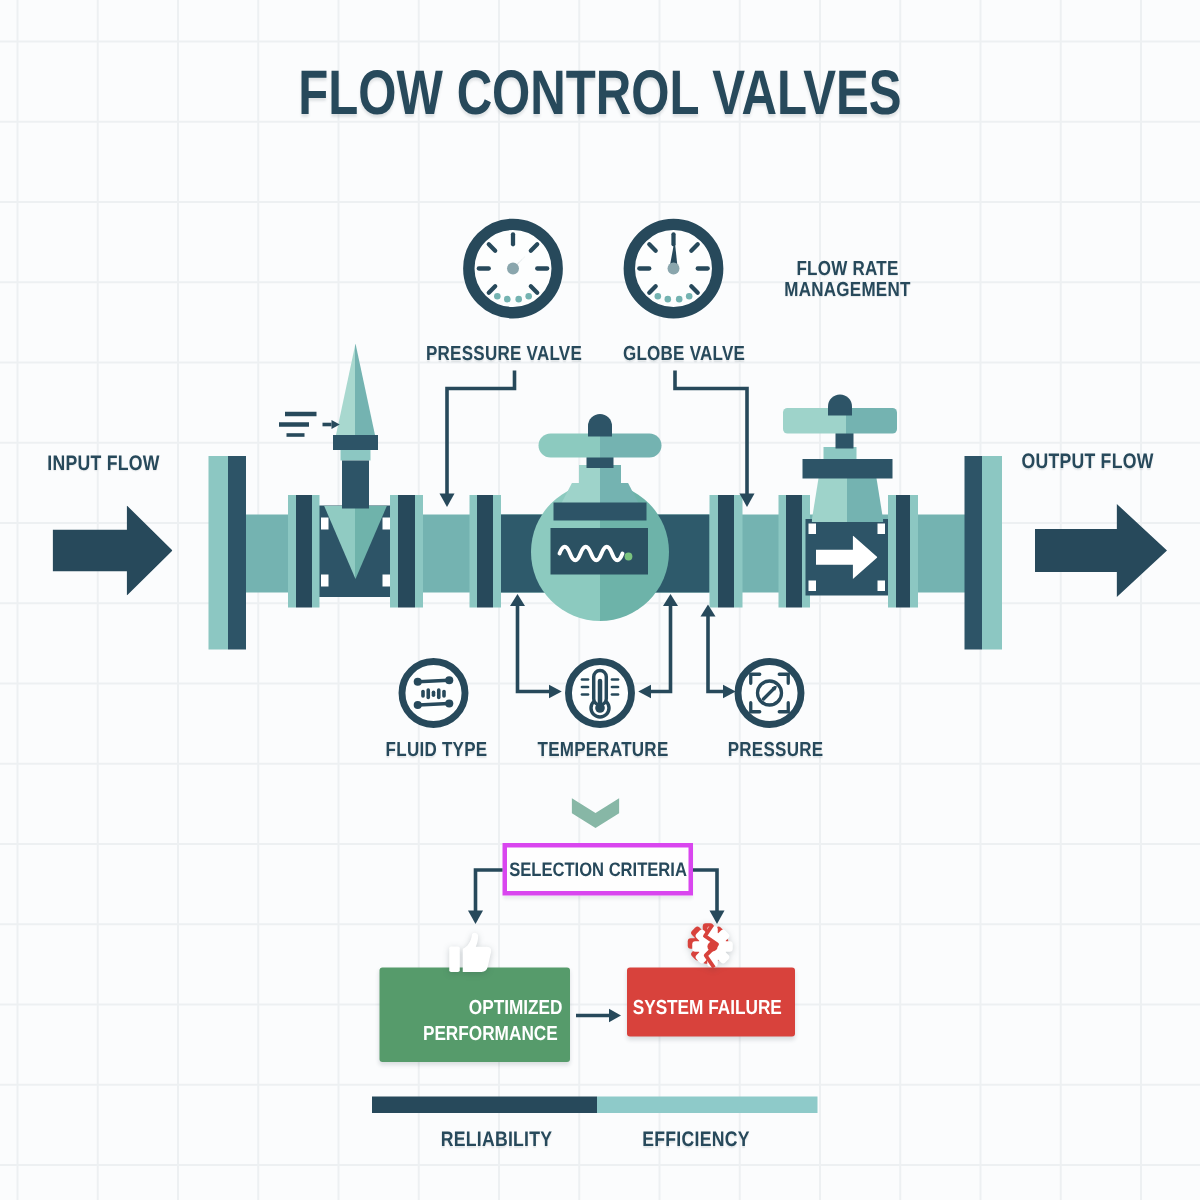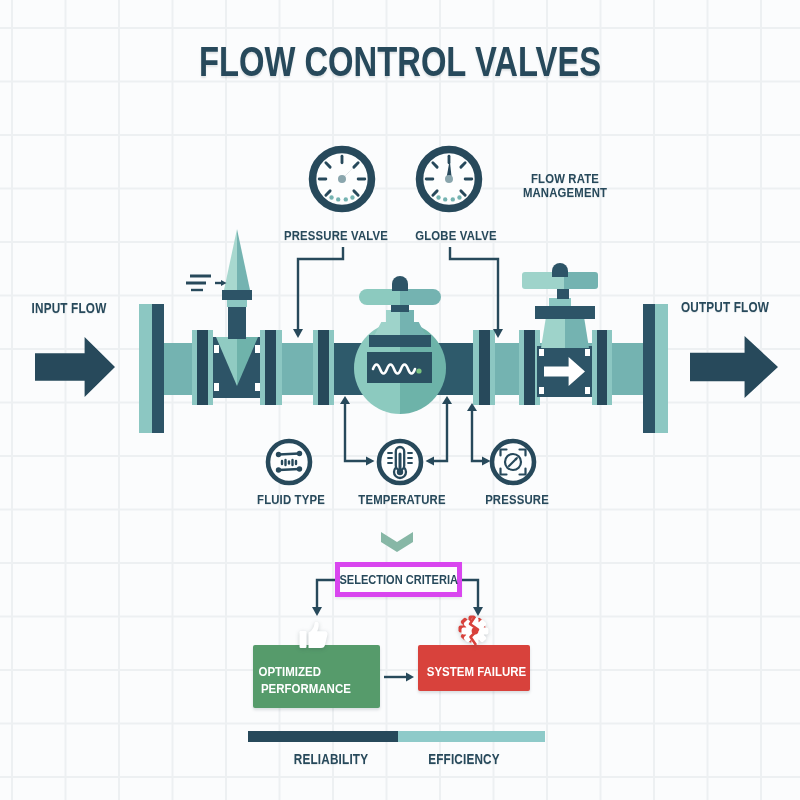--- a/index.html
+++ b/index.html
@@ -27,26 +27,26 @@
     text-shadow:0 1px 1px rgba(30,50,60,.10);
   }
   .lbl14{font-size:14px;}
   .note{line-height:13.5px;font-size:13.5px;}
   .arrow-right{background:#27495b;clip-path:polygon(0 27%,62% 27%,62% 0,100% 50%,62% 100%,62% 73%,0 73%);}
   .flange{background:linear-gradient(to right,#8cc7c2 0 25%,#27495b 25% 75%,#8cc7c2 75% 100%);}
   .tall-flange-l{background:linear-gradient(to right,#8cc7c2 52%,#2d5467 52%);}
   .tall-flange-r{background:linear-gradient(to right,#2d5467 48%,#8cc7c2 48%);}
   .bolt{position:absolute;background:#fff;width:5px;height:8px;}
   .box-green,.box-red{
-    display:flex;flex-direction:column;justify-content:center;align-items:flex-start;
+    display:flex;flex-direction:column;justify-content:center;align-items:flex-end;
     color:#fff;font-weight:bold;font-size:13.5px;line-height:17px;text-align:center;
     box-shadow:0 2px 3px rgba(30,50,60,.15);border-radius:2px;
   }
   .sel-box{
-    border:5px solid #d946ef;background:#fefefe;display:flex;align-items:center;justify-content:center;
+    border:3px solid #d946ef;background:#fefefe;display:flex;align-items:center;justify-content:center;
     font-weight:bold;font-size:13px;color:#27495b;box-shadow:0 2px 2px rgba(30,50,60,.08);
   }
   .cond{transform:scaleX(.85);transform-origin:center;white-space:nowrap;}
   svg{display:block;}
   .shadowed{filter:drop-shadow(0 1px 2px rgba(30,50,60,.22));}
 </style>
 </head>
 <body>
 
 <div class="title">FLOW CONTROL VALVES</div>

